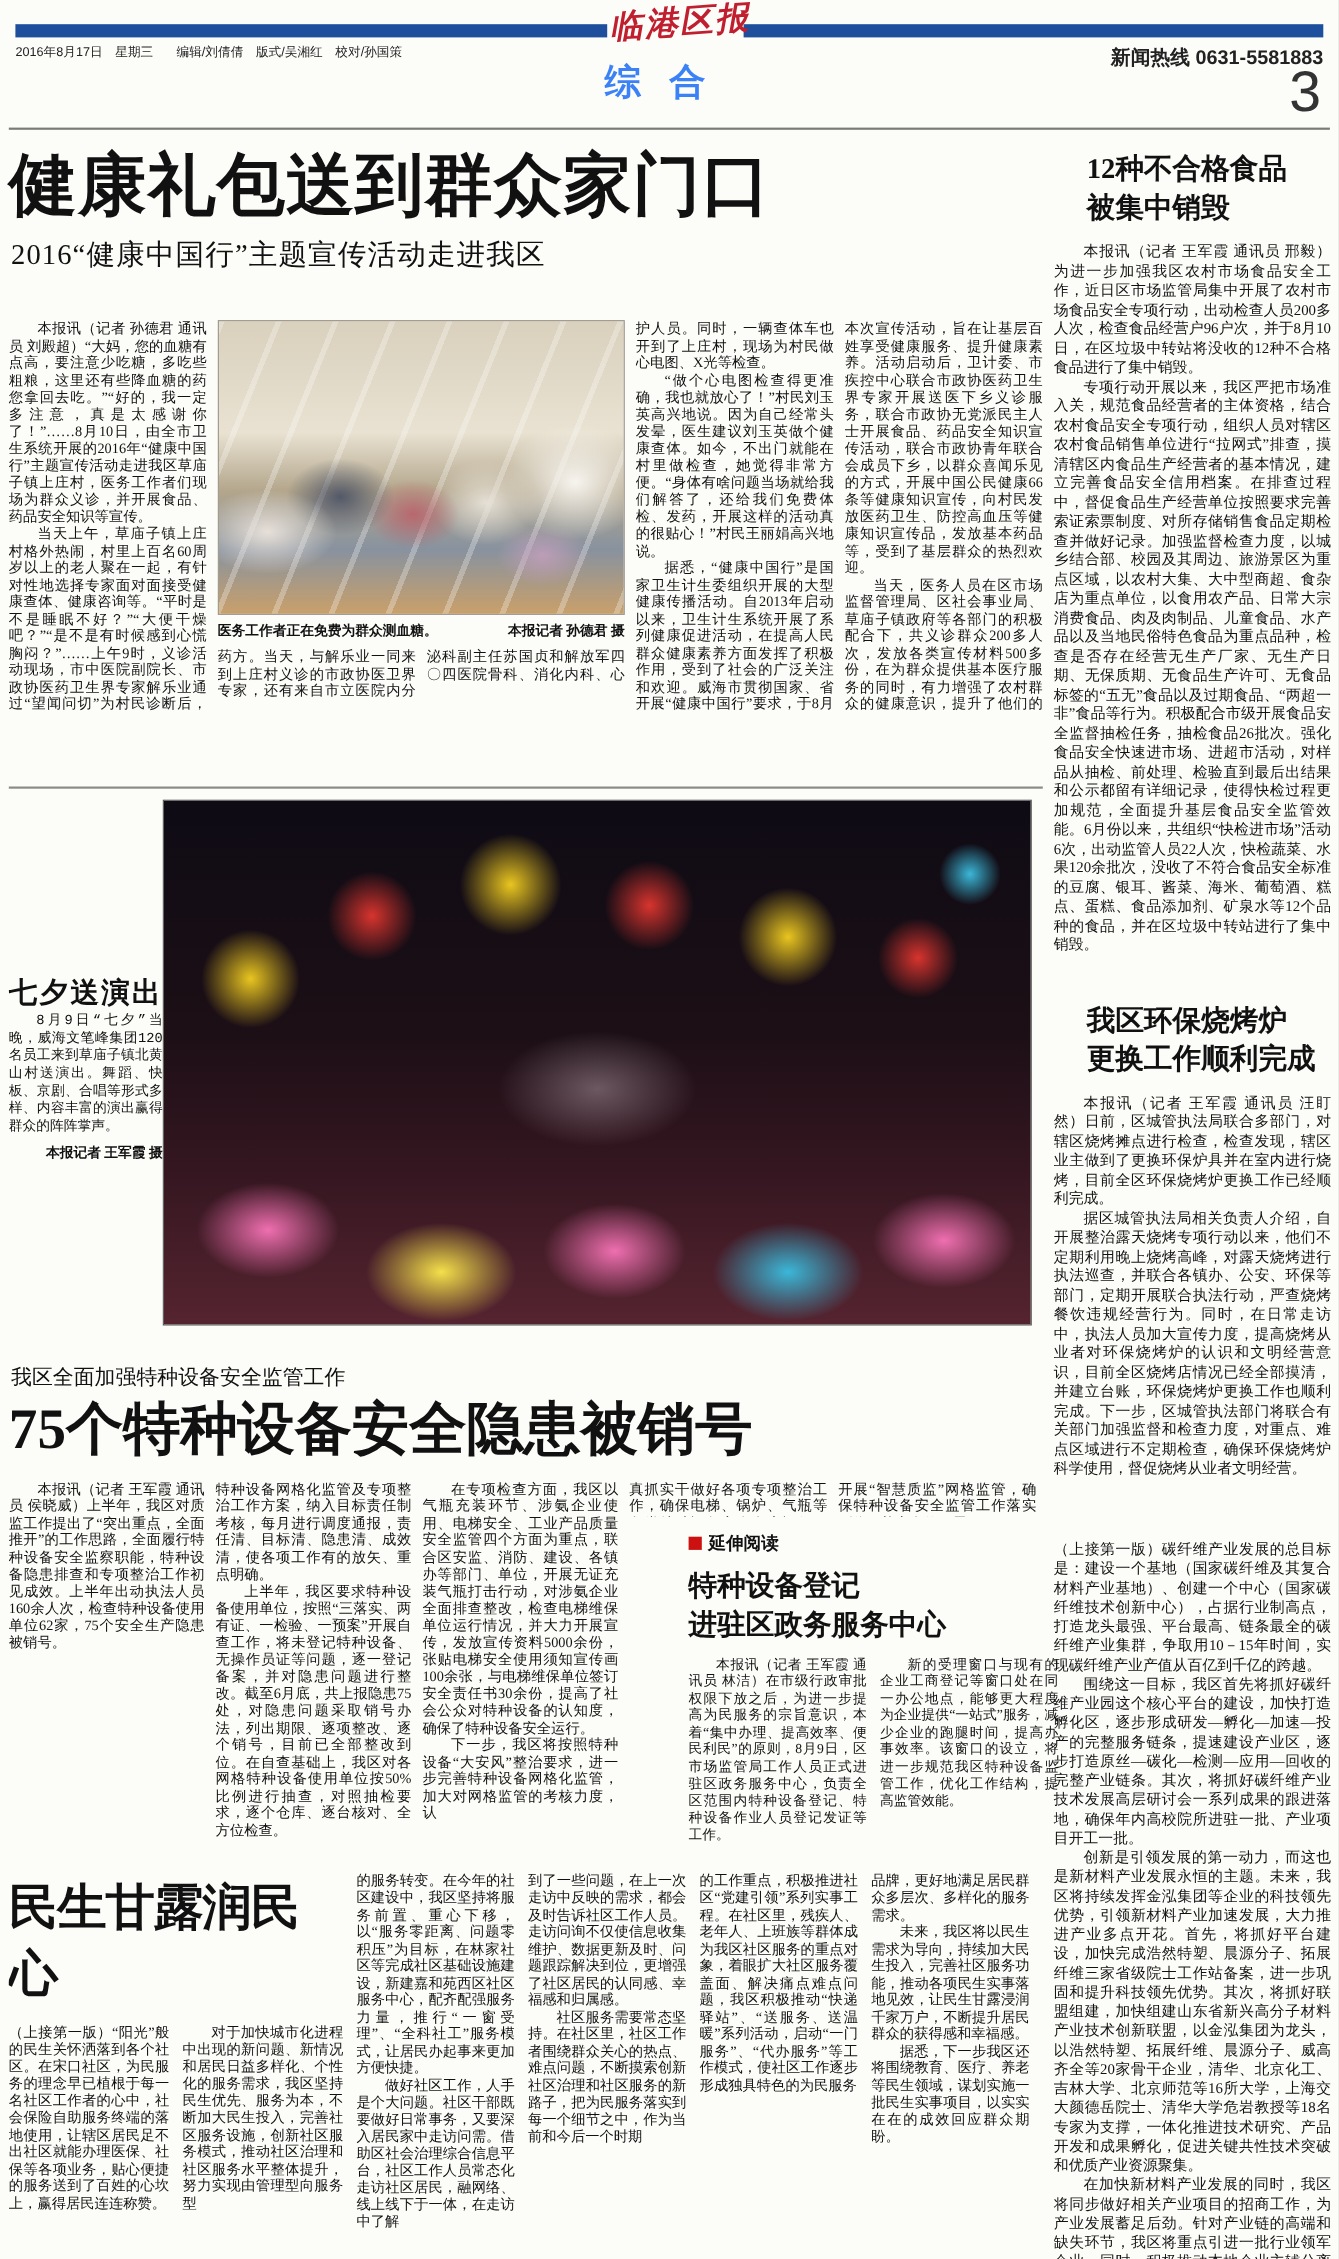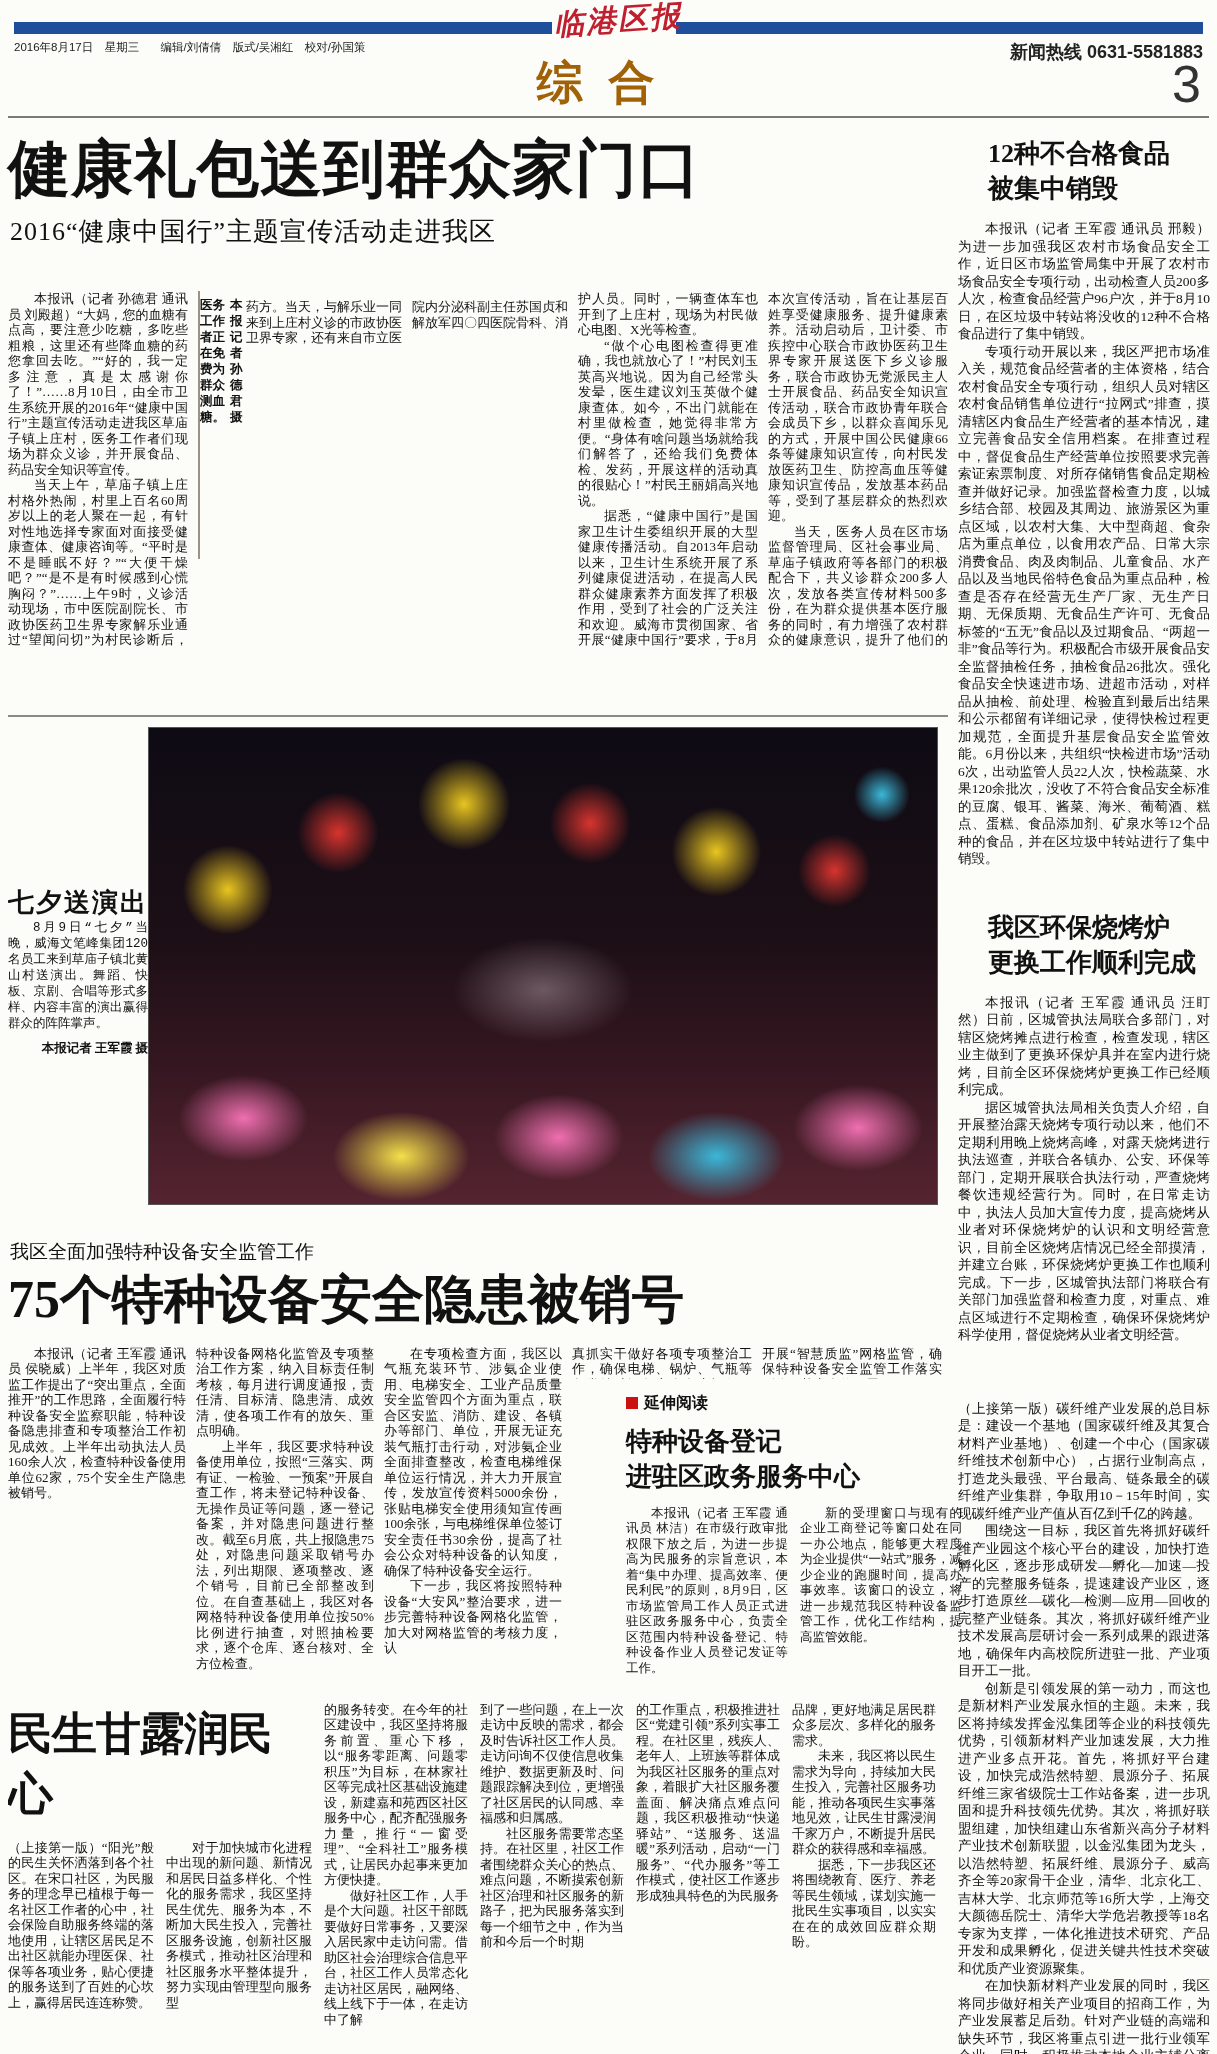--- a/index.html
+++ b/index.html
@@ -13,41 +13,41 @@
   .bar.right{left:676px;width:527px;}
   .logo{position:absolute;left:548px;top:0px;width:140px;text-align:center;
         color:#c01f2f;font-size:30px;font-weight:bold;font-style:italic;
         transform:rotate(-4deg);letter-spacing:2px;font-family:"DejaVu Serif",serif;}
   .dateline{position:absolute;left:14px;top:40px;font-size:11.5px;color:#222;
             font-family:"Liberation Sans","DejaVu Sans",sans-serif;}
   .dateline span{margin-right:18px;text-align:center;}
   .hotline{position:absolute;right:14px;top:40px;font-size:18px;color:#222;
            font-family:"Liberation Sans","DejaVu Sans",sans-serif;font-weight:bold;}
   .section-title{position:absolute;left:0;right:0;top:52px;text-align:center;
-                 font-size:46px;font-weight:900;letter-spacing:26px;color:#a16207;
+                 font-size:33px;font-weight:900;letter-spacing:26px;color:#3b82f6;
                  font-family:"Liberation Sans","DejaVu Sans",sans-serif;}
   .page-num{position:absolute;right:16px;top:54px;font-size:52px;color:#333;
             font-family:"Liberation Sans","DejaVu Sans",sans-serif;font-weight:300;}
   .header-rule{position:absolute;left:8px;top:116px;width:1201px;height:2px;background:#7a7a78;}
 
   
   .main-left{position:absolute;left:8px;top:126px;width:940px;}
   .sidebar{position:absolute;left:958px;top:136px;width:252px;}
 
   .body{font-size:13px;line-height:15.5px;text-align:justify;}
   .body p{margin:0;text-indent:2em;}
   .cont p:first-child{text-indent:0;}
   .cols{display:flex;gap:10px;}
   .colw{width:180px;overflow:hidden;}
 
   
   .a1-headline{font-size:62px;font-weight:900;line-height:1.2;margin:6px 0 0 0;letter-spacing:1px;}
   .a1-subhead{font-size:26px;margin:8px 0 42px 2px;letter-spacing:1px;}
   .a1-body{height:356px;justify-content:flex-end;}
-  .a1-mid{width:370px;display:flex;}
+  .a1-mid{width:370px;display:flex;flex-direction:column;}
   .photo1{height:268px;border:1px solid #9a9286;box-sizing:border-box;
     background:
       radial-gradient(ellipse 90px 55px at 12% 72%, rgba(240,232,224,.9), transparent 70%),
       radial-gradient(ellipse 70px 50px at 30% 60%, rgba(60,70,95,.8), transparent 70%),
       radial-gradient(ellipse 60px 45px at 48% 66%, rgba(190,90,100,.8), transparent 70%),
       radial-gradient(ellipse 70px 55px at 66% 62%, rgba(235,230,220,.9), transparent 70%),
       radial-gradient(ellipse 85px 70px at 88% 55%, rgba(250,248,244,.95), transparent 75%),
       radial-gradient(ellipse 60px 40px at 80% 80%, rgba(200,160,190,.8), transparent 70%),
       repeating-linear-gradient(112deg, rgba(255,255,255,.28) 0 5px, transparent 5px 48px),
       linear-gradient(180deg,#d9d0bd 0%,#e9e2d2 38%,#b3a68c 58%,#88929f 78%,#c9a06a 100%);}

